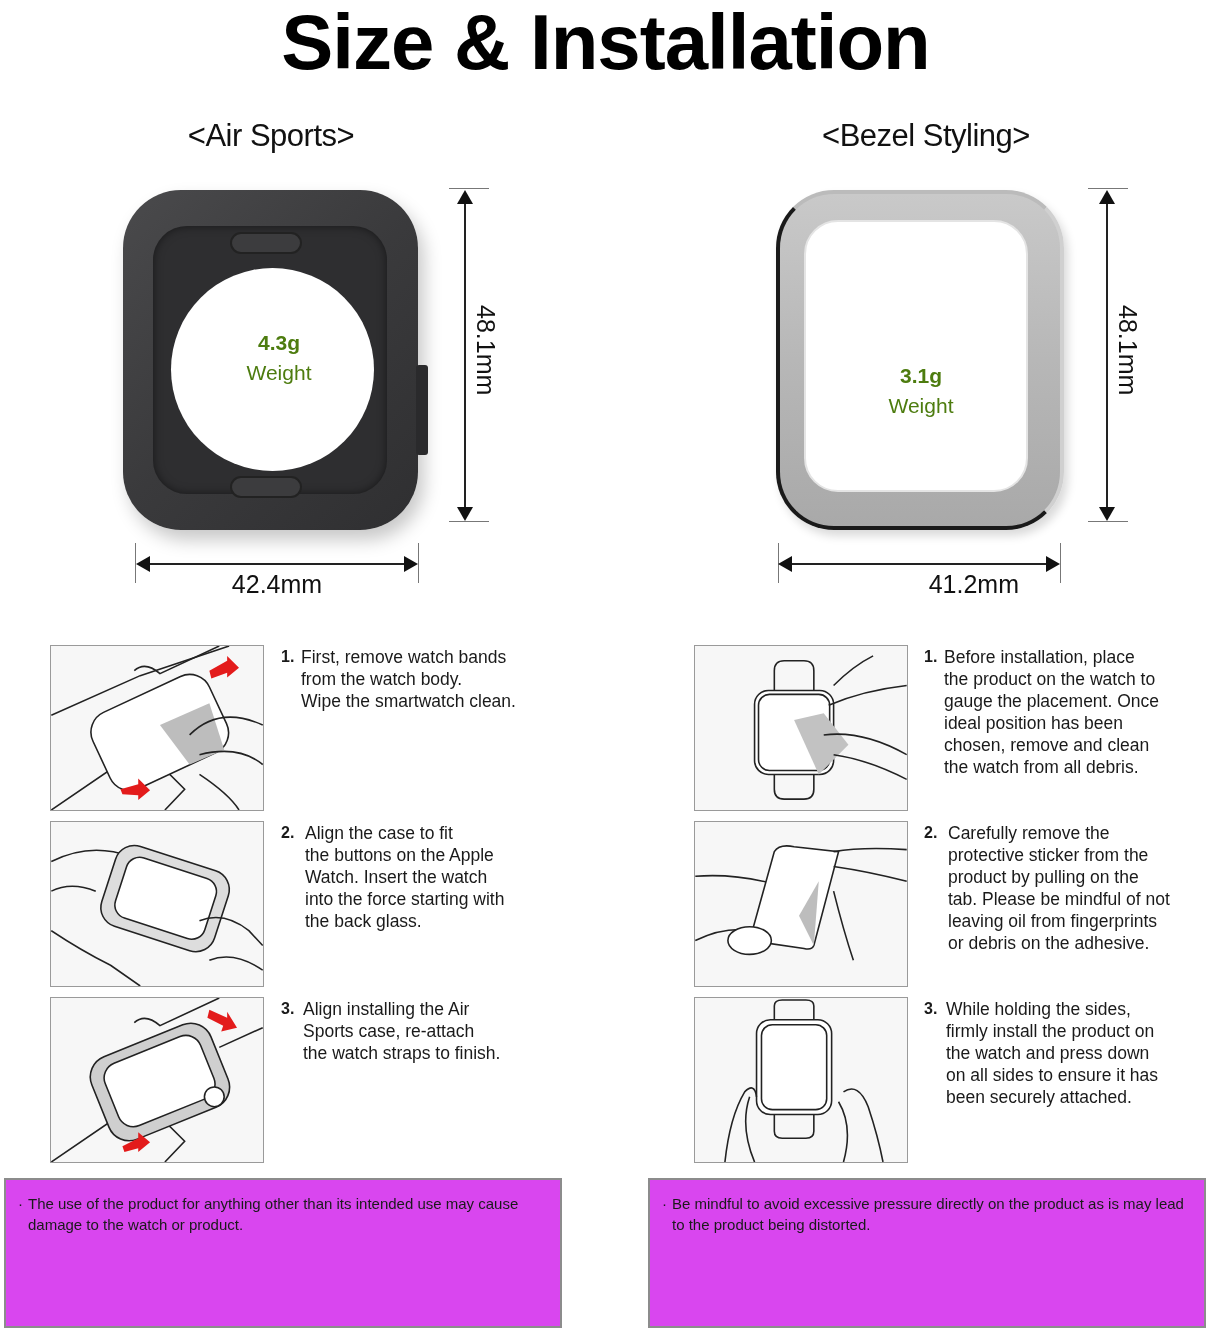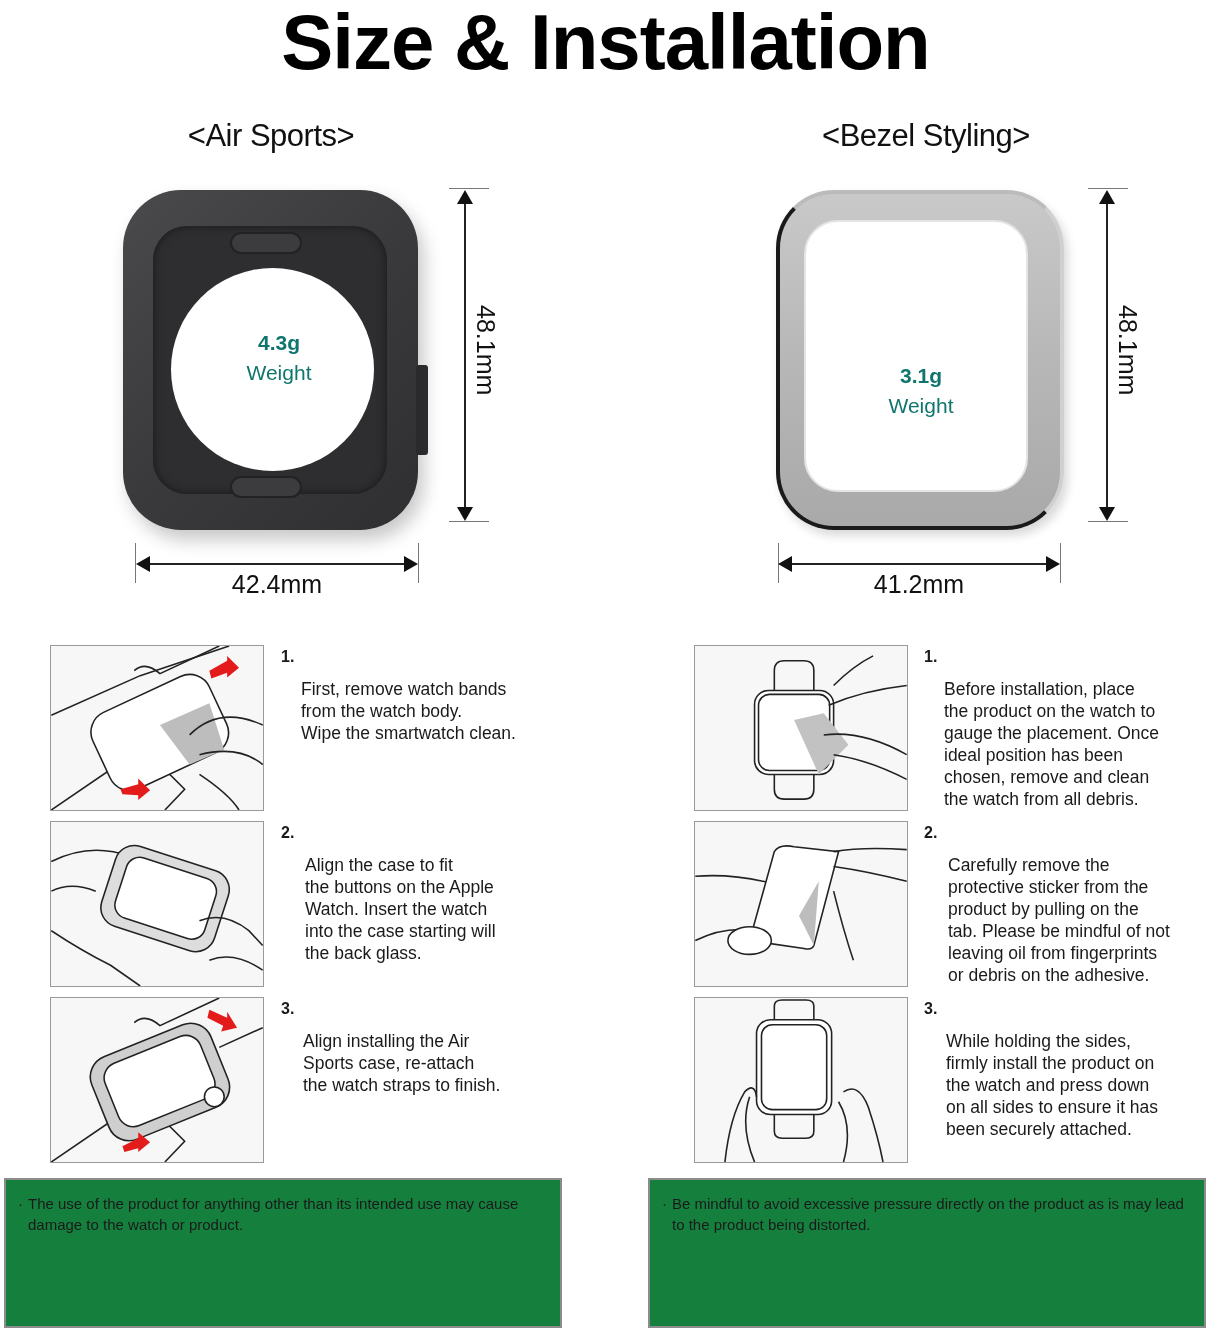--- a/index.html
+++ b/index.html
@@ -42,21 +42,21 @@
       position: absolute; left: 107px; width: 72px; height: 22px;
       background: #3c3c3e; border: 2px solid #222; border-radius: 12px;
     }
     .air-case .btn-top { top: 42px; }
     .air-case .btn-bot { top: 286px; }
     .air-case .crown {
       position: absolute; left: 293px; top: 175px; width: 12px; height: 90px;
       background: #2a2a2c; border-radius: 3px;
     }
     .weight-text {
-      position: absolute; width: 200px; text-align: center; font-size: 21px; line-height: 30px; color: #0f766e;
+      position: absolute; width: 200px; text-align: center; font-size: 21px; line-height: 30px; color: #4d7c0f;
     }
     .weight-text .val { font-weight: 700; display: block; }
     .weight-text .lbl { display: block; }
 
     .bezel {
       left: 776px; top: 190px; width: 305px; height: 345px;
     }
     .bezel .outer {
       position: absolute; left: 0; top: 0; width: 288px; height: 340px;
       border-radius: 58px;
@@ -91,26 +91,26 @@
     
     .step-img {
       position: absolute; width: 214px; height: 166px; border: 1px solid #9a9a9a;
       background: #f6f6f6; overflow: hidden;
     }
     .step-img svg { width: 100%; height: 100%; display: block; }
     .step-text {
       position: absolute; font-size: 17.5px; line-height: 22px; color: #1a1a1a;
     }
     .step-text .num { position: absolute; left: 0; top: 0; font-weight: 700; font-size: 16px; }
-    .step-text .body { display: block; padding-left: 20px; white-space: pre-line; margin-top: 32px; }
+    .step-text .body { display: block; padding-left: 20px; white-space: pre-line; }
 
     
     .notes {
       position: absolute; top: 1178px; height: 150px; border: 2px solid #8c8c8c;
-      background: #15803d; padding: 14px 12px 0 12px;
+      background: #d946ef; padding: 14px 12px 0 12px;
     }
     .notes.left { left: 4px; width: 558px; }
     .notes.right { left: 648px; width: 558px; }
     .note-item {
       font-size: 15px; line-height: 20.5px; color: #1a1a1a; padding-left: 10px; position: relative;
     }
     .note-item::before { content: "\00B7"; position: absolute; left: 0; top: 0; }
   </style>
 </head>
 <body>
@@ -161,21 +161,21 @@
 <div class="dim-v" style="left:1106px; top:196px; height:318px;"></div>
 <div class="arrow-up" style="left:1099px; top:190px;"></div>
 <div class="arrow-down" style="left:1099px; top:507px;"></div>
 <div class="dim-label-v" style="left:1142px; top:305px;">48.1mm</div>
 
 <div class="tick-v" style="left:778px; top:543px; height:40px;"></div>
 <div class="tick-v" style="left:1060px; top:543px; height:40px;"></div>
 <div class="dim-h" style="left:784px; top:563px; width:270px;"></div>
 <div class="arrow-left" style="left:778px; top:556px;"></div>
 <div class="arrow-right" style="left:1046px; top:556px;"></div>
-<div class="dim-label-h" style="left:819px; top:570px;">41.2mm</div>
+<div class="dim-label-h" style="left:819px; top:570px;text-align:right;">41.2mm</div>
 
 <div class="step-img" style="left:50px; top:645px;">
   <svg viewBox="0 0 214 166" fill="none" stroke="#222" stroke-width="1.6">
     <rect width="214" height="166" fill="#f7f7f7" stroke="none"></rect>
     <path d="M0 70 L90 30 L180 0"></path>
     <path d="M84 25 Q95 15 110 28 L170 0"></path>
     <path d="M0 166 L60 125 Q80 120 120 130 L135 145 L115 166"></path>
     <rect x="45" y="45" width="130" height="85" rx="22" transform="rotate(-25 110 88)" fill="#fff"></rect>
     <path d="M110 80 L160 58 L175 105 L140 120 Z" fill="#bdbdbd" stroke="none"></path>
     <path d="M140 90 Q170 60 214 80 M150 110 Q190 100 214 120 M150 130 Q180 150 190 166"></path>
@@ -198,21 +198,21 @@
     <rect x="68" y="45" width="95" height="64" rx="14" transform="rotate(18 115 78)" fill="#fff"></rect>
     <path d="M150 100 Q175 90 200 110 L214 125 M160 140 Q185 130 214 150"></path>
     <path d="M0 70 Q20 60 45 70"></path>
   </svg>
 </div>
 <div class="step-text" style="left:281px; top:822px; width:260px;">
   <span class="num">2.</span>
   <span class="body" style="padding-left:24px;">Align the case to fit
 the buttons on the Apple
 Watch. Insert the watch
-into the case starting will
+into the force starting with
 the back glass.</span>
 </div>
 
 <div class="step-img" style="left:50px; top:997px;">
   <svg viewBox="0 0 214 166" fill="none" stroke="#222" stroke-width="1.6">
     <rect width="214" height="166" fill="#f7f7f7" stroke="none"></rect>
     <path d="M84 25 Q95 15 110 28 L170 0"></path>
     <path d="M0 166 L60 125 Q80 120 120 130 L135 145 L115 166"></path>
     <path d="M170 50 L214 30"></path>
     <rect x="45" y="40" width="130" height="90" rx="22" transform="rotate(-22 110 85)" fill="#cfcfcf"></rect>

